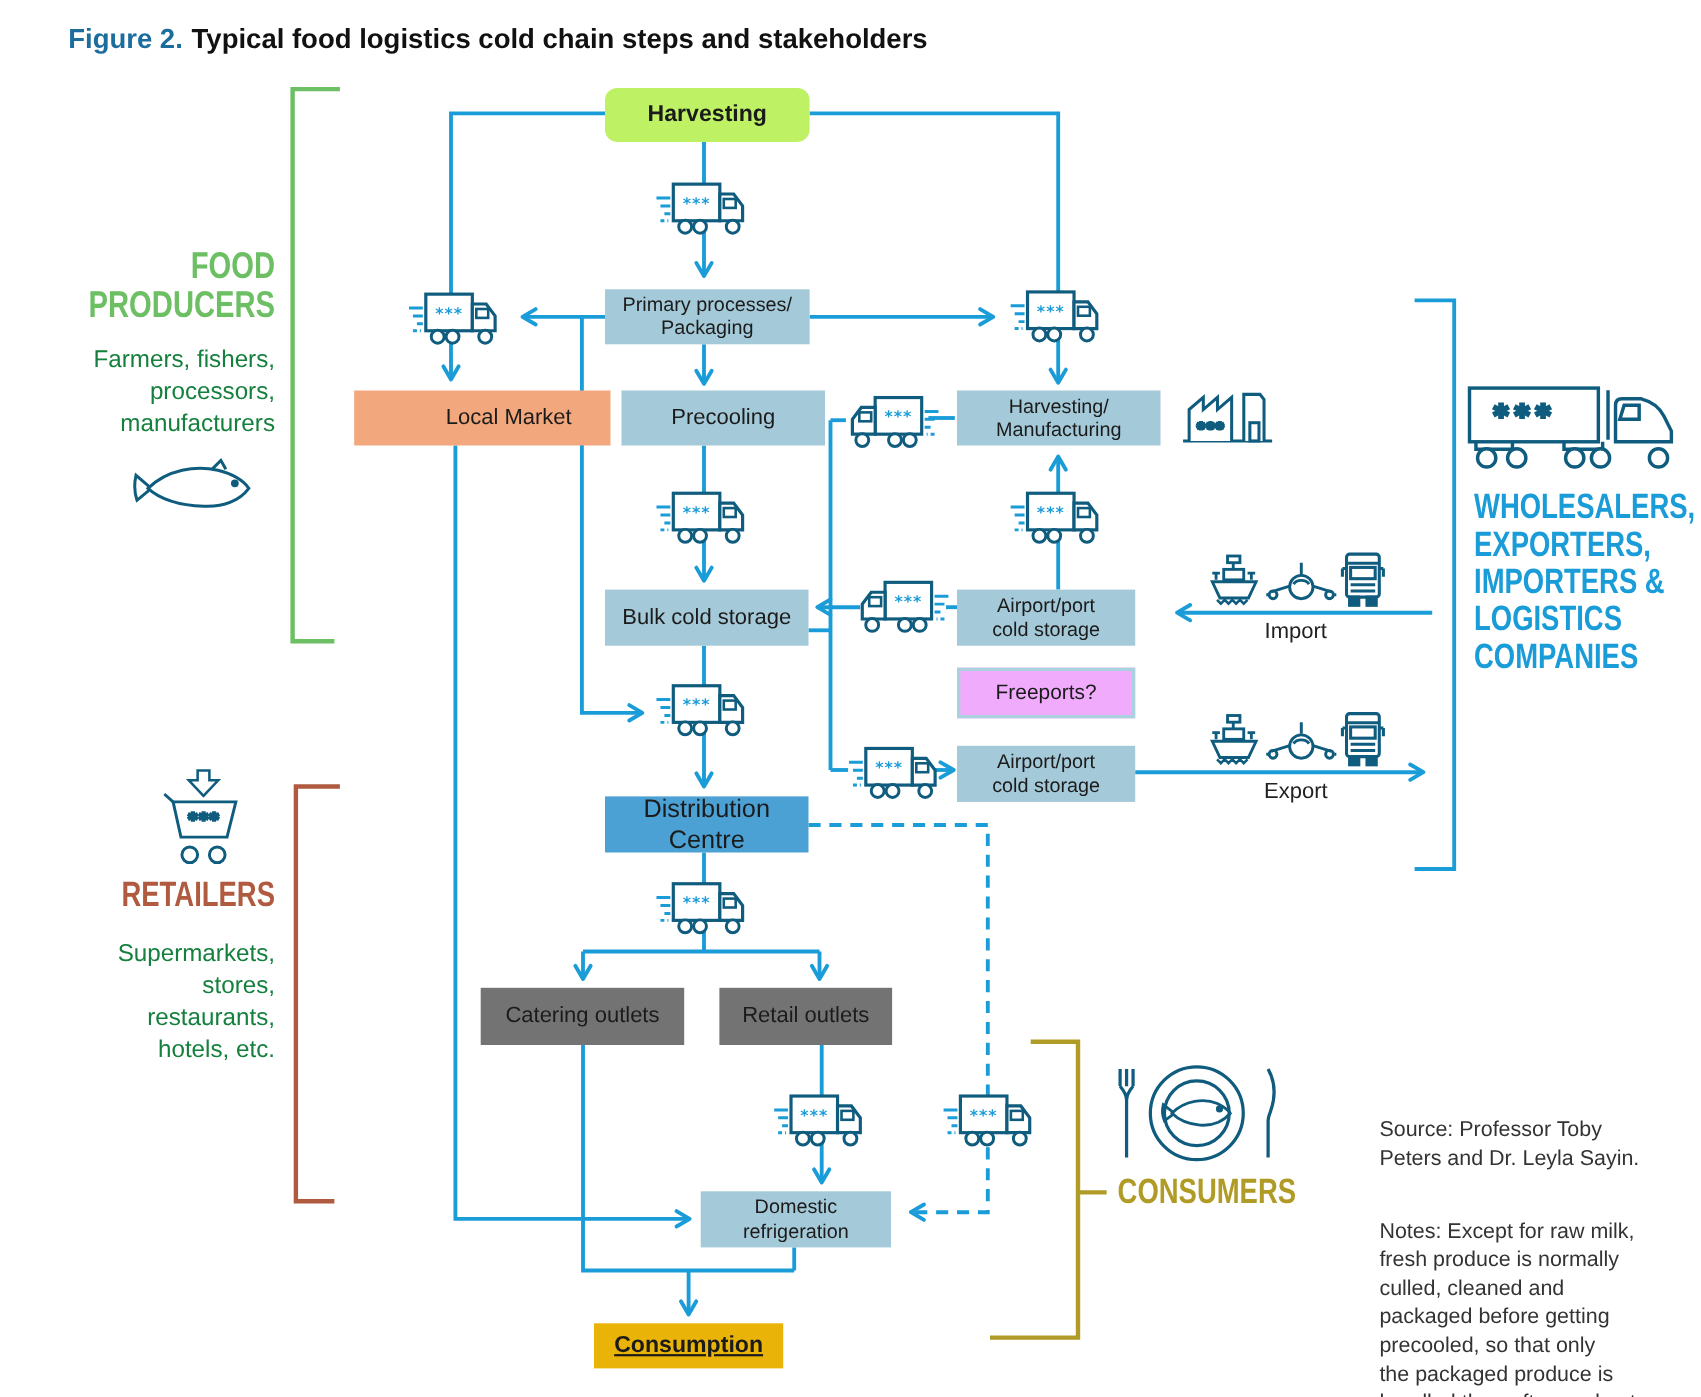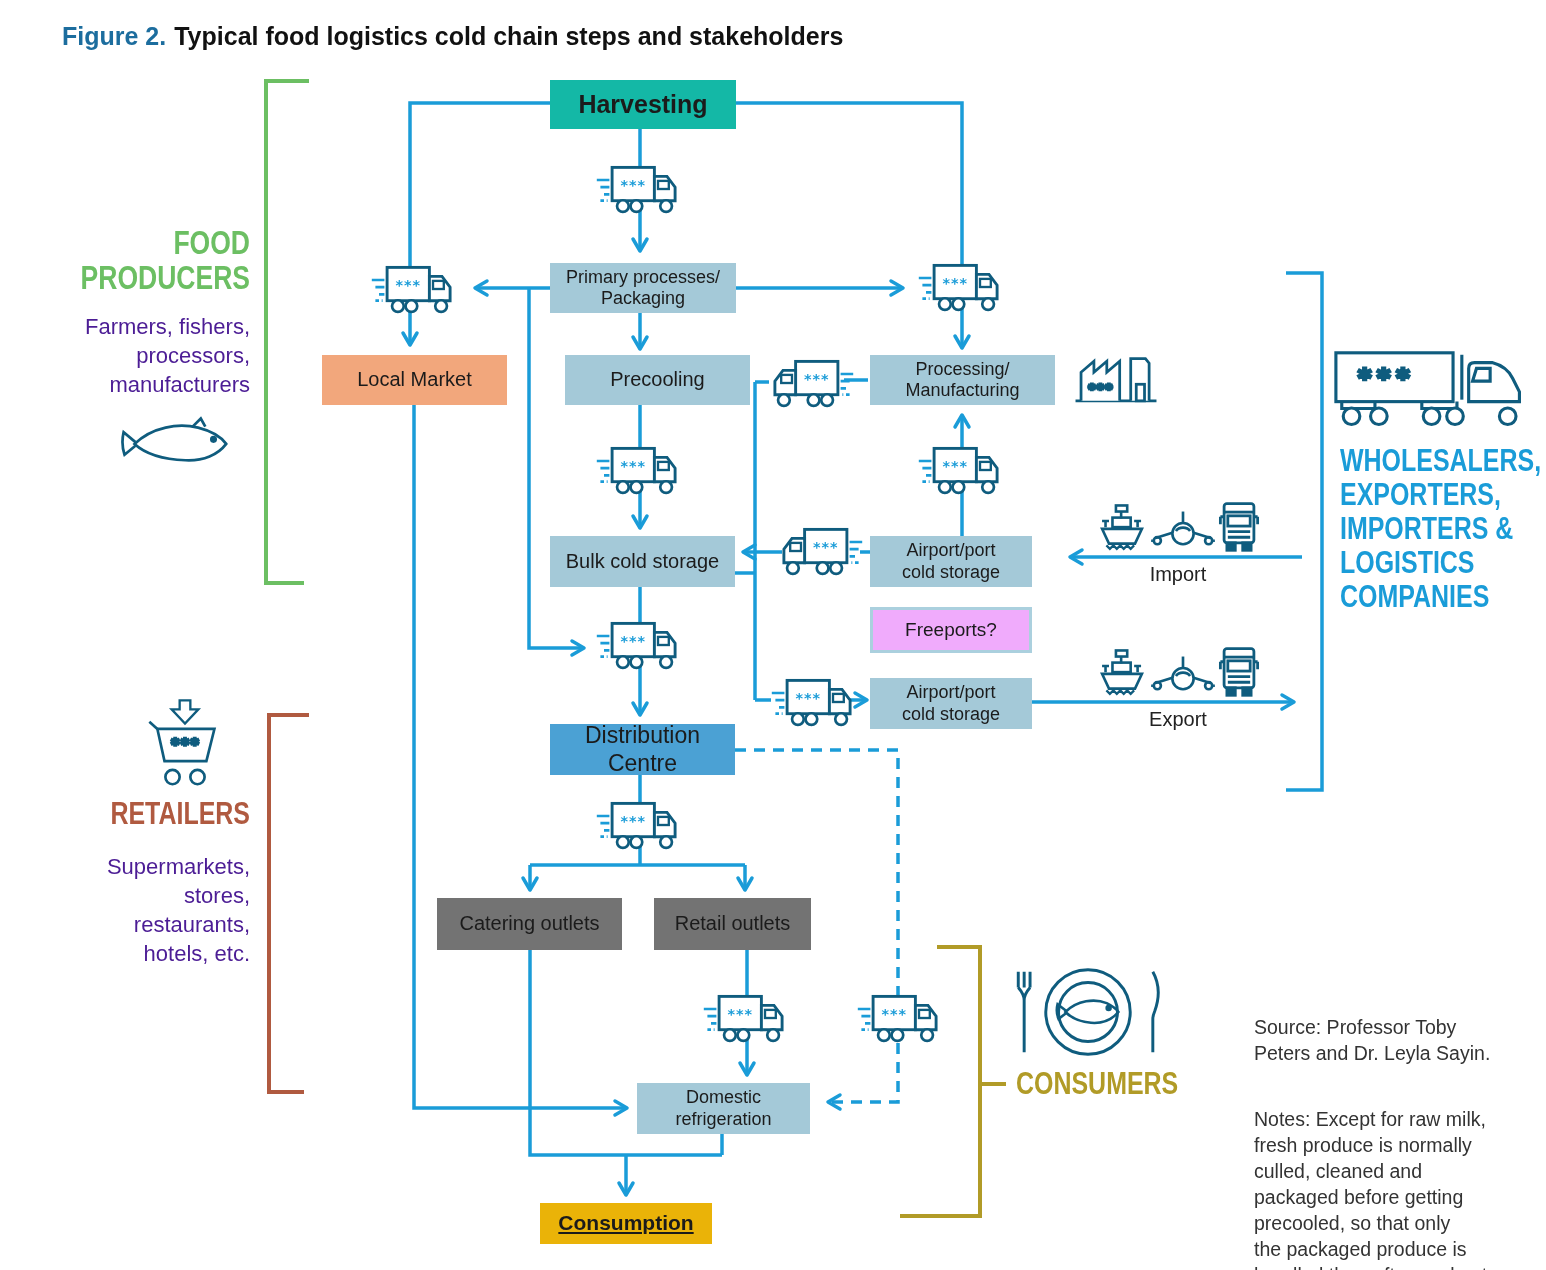--- a/index.html
+++ b/index.html
@@ -2,34 +2,34 @@
 <html><head>
 <meta charset="utf-8">
 <style>
   html,body{margin:0;padding:0;background:#ffffff;}
   #stage{position:relative;width:1546px;height:1270px;background:#fff;overflow:hidden;
          font-family:"Liberation Sans",sans-serif;margin-left:32px;}
   #connectors{position:absolute;left:0;top:0;width:1546px;height:1270px;}
   .c{fill:none;stroke:#1a9cd8;stroke-width:3.5px;}
   .box{position:absolute;display:flex;align-items:center;justify-content:center;
        text-align:center;white-space:pre-line;color:#1b1b1b;line-height:1.18;}
-  .b-green{background:#14b8a6;font-weight:bold;font-size:25px;}
+  .b-green{background:#bef264;font-weight:bold;font-size:21px;border-radius:11px;}
   .b-lb{background:#a4c9d8;font-size:18px;}
   .b-lb1{background:#a4c9d8;font-size:20px;}
   .b-mb{background:#4ba1d4;font-size:23px;}
-  .b-lo{background:#f2a77c;font-size:20px;}
+  .b-lo{background:#f2a77c;font-size:20px;padding-left:48px;}
   .b-sa{background:#737373;font-size:20px;}
   .b-ye{background:#eab308;font-weight:bold;font-size:21px;text-decoration:underline;}
   .b-fp{background:#f0abfc;border:3px solid #abd0de;font-size:19px;}
   .icon{position:absolute;}
   .icon svg{width:100%;height:100%;display:block;}
   .gtitle{position:absolute;font-weight:bold;white-space:pre-line;}
   .gt-right{text-align:right;transform:scaleX(0.78);transform-origin:100% 50%;}
   .gt-left{text-align:left;transform:scaleX(0.78);transform-origin:0 50%;}
-  .gdesc{position:absolute;font-size:22px;line-height:29px;color:#4c1d95;
+  .gdesc{position:absolute;font-size:22px;line-height:29px;color:#15803d;
          white-space:pre-line;text-align:right;}
   .translabel{position:absolute;width:120px;text-align:center;font-size:20px;color:#222;}
   #title{position:absolute;left:30px;top:22px;font-size:25px;font-weight:bold;color:#111;}
   #title .fig{color:#1c6d9e;margin-right:8px;}
   .footnote{position:absolute;left:1222px;width:312px;font-size:19.5px;line-height:26px;
             color:#333;white-space:pre-line;}
 </style>
 </head>
 <body>
 
@@ -82,21 +82,21 @@
   <div id="title">
     <span class="fig">Figure 2.</span><span>Typical food logistics cold chain steps and stakeholders</span>
   </div>
 
   <div class="box b-green" style="left:518px;top:80px;width:186px;height:49px">Harvesting</div>
   <div class="box b-lb" style="left:518px;top:263px;width:186px;height:50px">Primary processes/
 Packaging</div>
   <div class="box b-lb1" style="left:533px;top:355px;width:185px;height:50px">Precooling</div>
   <div class="box b-lo" style="left:290px;top:355px;width:185px;height:50px">Local Market</div>
   <div class="box b-lb1" style="left:518px;top:536px;width:185px;height:51px">Bulk cold storage</div>
-  <div class="box b-lb" style="left:838px;top:355px;width:185px;height:50px">Processing/
+  <div class="box b-lb" style="left:838px;top:355px;width:185px;height:50px">Harvesting/
 Manufacturing</div>
   <div class="box b-lb" style="left:838px;top:536px;width:162px;height:51px">Airport/port
 cold storage</div>
   <div class="box b-fp" style="left:838px;top:607px;width:156px;height:40px">Freeports?</div>
   <div class="box b-lb" style="left:838px;top:678px;width:162px;height:51px">Airport/port
 cold storage</div>
   <div class="box b-mb" style="left:518px;top:724px;width:185px;height:51px">Distribution Centre</div>
   <div class="box b-sa" style="left:405px;top:898px;width:185px;height:52px">Catering outlets</div>
   <div class="box b-sa" style="left:622px;top:898px;width:157px;height:52px">Retail outlets</div>
   <div class="box b-lb" style="left:605px;top:1083px;width:173px;height:51px">Domestic

